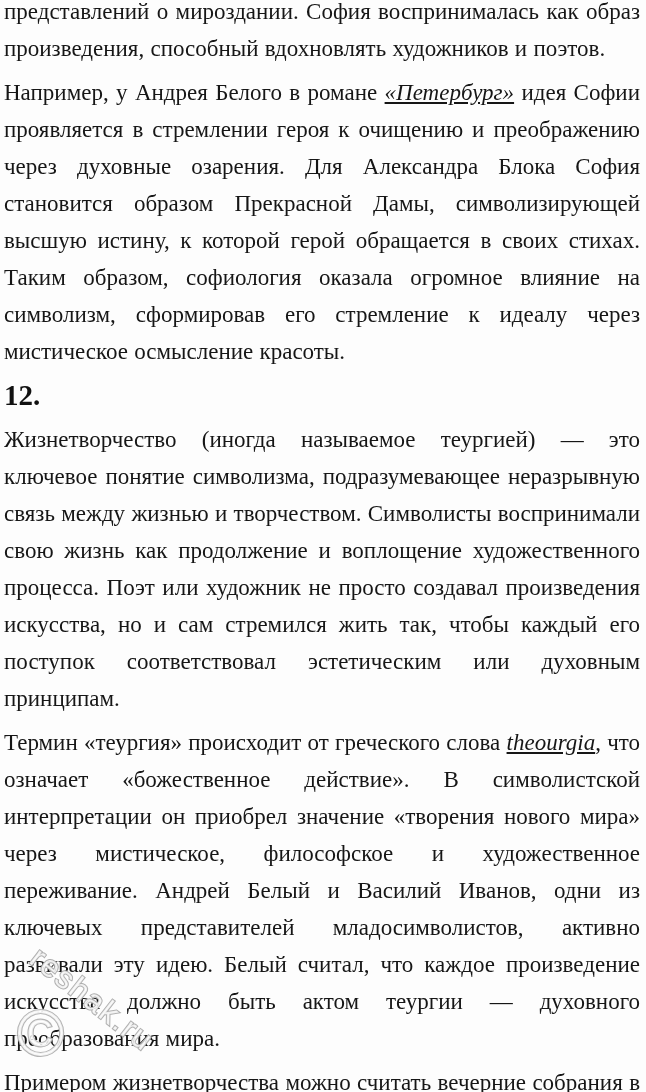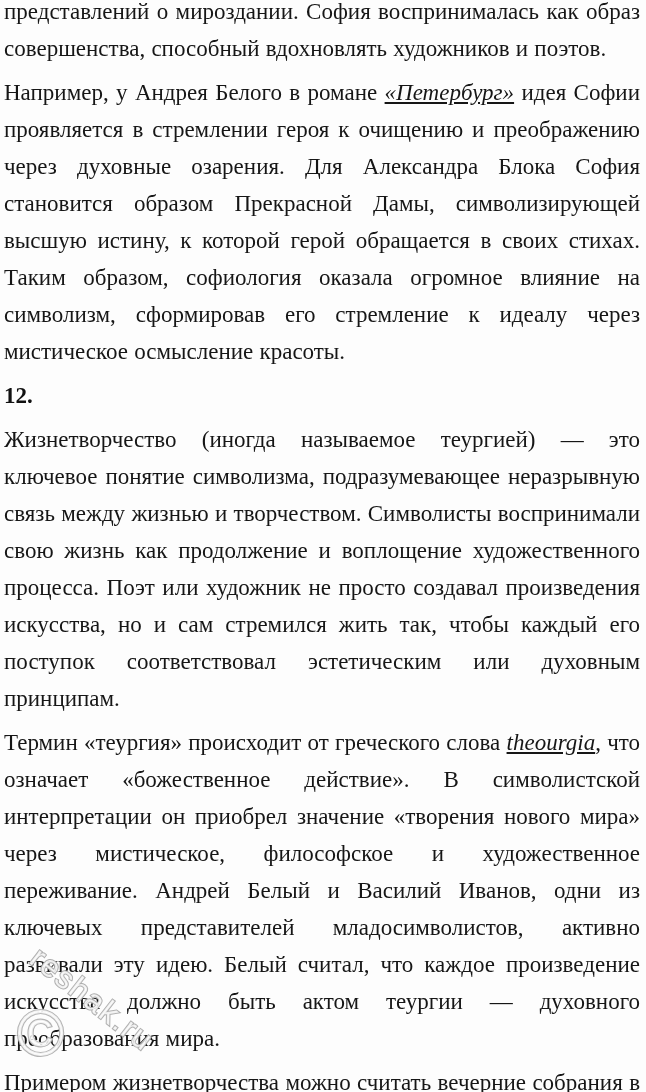--- a/index.html
+++ b/index.html
@@ -24,21 +24,21 @@
     margin: 0 0 7px 0;
     font-size: 23px;
     line-height: 37px;
     color: #161616;
     text-align: justify;
     text-align-last: left;
     word-spacing: 0.5px;
   }
   .heading {
     margin: 0 0 7px 0;
-    font-size: 23px;
+    font-size: 29px;
     line-height: 37px;
     color: #111;
     font-weight: 700;
     text-align: left;
   }
   .it {
     font-style: italic;
     text-decoration: underline;
   }
   .watermark {
@@ -46,21 +46,21 @@
     left: 6px;
     top: 922px;
     pointer-events: none;
   }
 </style>
 </head>
 <body>
 
 <div class="content">
 
-  <p class="para"><span>представлений о мироздании. София воспринималась как образ совершенства, способный вдохновлять художников и поэтов.</span></p>
+  <p class="para"><span>представлений о мироздании. София воспринималась как образ произведения, способный вдохновлять художников и поэтов.</span></p>
 
   <p class="para"><span>Например, у Андрея Белого в романе </span><span class="it">«Петербург»</span><span> идея Софии проявляется в стремлении героя к очищению и преображению через духовные озарения. Для Александра Блока София становится образом Прекрасной Дамы, символизирующей высшую истину, к которой герой обращается в своих стихах. Таким образом, софиология оказала огромное влияние на символизм, сформировав его стремление к идеалу через мистическое осмысление красоты.</span></p>
 
   <p class="heading">12.</p>
 
   <p class="para"><span>Жизнетворчество (иногда называемое теургией) — это ключевое понятие символизма, подразумевающее неразрывную связь между жизнью и творчеством. Символисты воспринимали свою жизнь как продолжение и воплощение художественного процесса. Поэт или художник не просто создавал произведения искусства, но и сам стремился жить так, чтобы каждый его поступок соответствовал эстетическим или духовным принципам.</span></p>
 
   <p class="para"><span>Термин «теургия» происходит от греческого слова </span><span class="it">theourgia</span><span>, что означает «божественное действие». В символистской интерпретации он приобрел значение «творения нового мира» через мистическое, философское и художественное переживание. Андрей Белый и Василий Иванов, одни из ключевых представителей младосимволистов, активно развивали эту идею. Белый считал, что каждое произведение искусства должно быть актом теургии — духовного преобразования мира.</span></p>
 
   <p class="para"><span>Примером жизнетворчества можно считать вечерние собрания в доме Вячеслава Иванова, известные как «Башня». Эти встречи были одновременно литературными, философскими и мистическими ритуалами, где искусство воспринималось как путь к божественному.</span></p>

